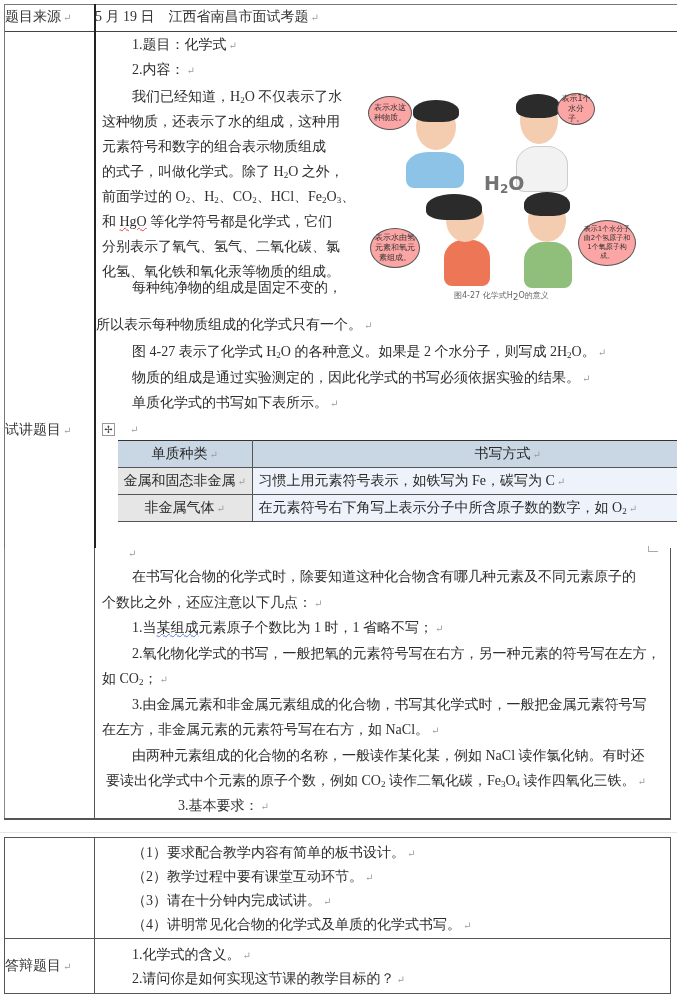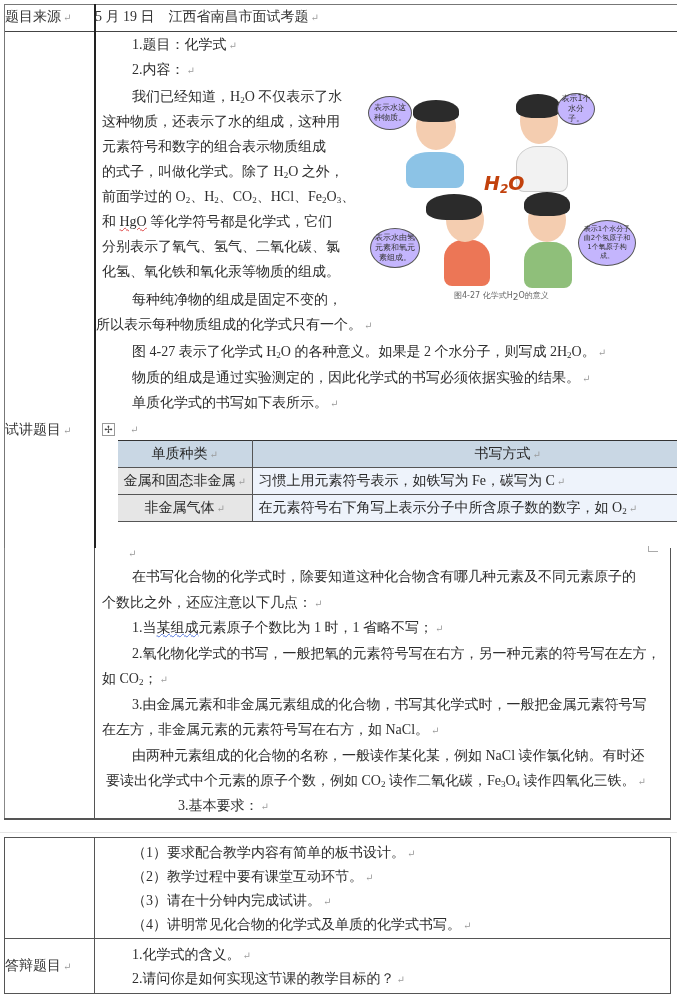--- a/index.html
+++ b/index.html
@@ -18,25 +18,25 @@
   .itbl { position: absolute; left: 118px; top: 440px; width: 645px; border-collapse: collapse; }
   .itbl td { font-size: 14px; height: 27px; padding: 0 6px; white-space: nowrap; border-top: 1px solid #555; }
   .itbl tr:last-child td { border-bottom: 1px solid #555; }
   .itbl td:first-child { width: 134px; text-align: center; background: #e6e6e6; border-right: 1px solid #555; }
   .itbl tr.head td { background: #c9d7e4; text-align: center; border-top: 1.5px solid #333; }
   .itbl tr.head td:first-child { background: #c9d7e4; }
   .itbl td.val { background: #eef3fb; }
 
   
   .illus { position: absolute; left: 364px; top: 90px; width: 222px; height: 215px; }
-  .bubble { position: absolute; background: #c4b5fd; border: 1.5px solid #555; border-radius: 50%; font-size: 8px; line-height: 10px; color: #333; display: flex; align-items: center; justify-content: center; text-align: center; padding: 3px; font-family: "DejaVu Sans", sans-serif; }
+  .bubble { position: absolute; background: #fca5a5; border: 1.5px solid #555; border-radius: 50%; font-size: 8px; line-height: 10px; color: #333; display: flex; align-items: center; justify-content: center; text-align: center; padding: 3px; font-family: "DejaVu Sans", sans-serif; }
   .kid-head { position: absolute; border-radius: 50%; background: #f4cdb0; }
   .kid-hair { position: absolute; background: #2b2b2b; border-radius: 50% 50% 35% 35%; }
   .kid-body { position: absolute; border-radius: 40% 40% 8px 8px; }
-  .h2o { position: absolute; left: 120px; top: 82px; font-family: "DejaVu Sans", sans-serif; font-weight: bold; font-size: 19px; color: #c2410c; font-style: italic; }
+  .h2o { position: absolute; left: 120px; top: 82px; font-family: "DejaVu Sans", sans-serif; font-weight: bold; font-size: 19px; color: #737373; }
   .h2o sub { font-size: 12px; vertical-align: -3px; }
   .caption { position: absolute; left: 90px; top: 200px; font-size: 8px; color: #666; font-family: "DejaVu Sans", sans-serif; }
   .move-handle { position: absolute; left: 102px; top: 423px; width: 13px; height: 13px; border: 1px solid #999; font-size: 10px; line-height: 11px; text-align: center; color: #444; background: #fff; font-family: "DejaVu Sans", sans-serif; }
 </style>
 </head>
 <body>
 
 <div class="line" style="left:4px;top:4px;width:673px;height:1px;background:#777;"></div>
 <div class="line" style="left:4px;top:31px;width:673px;height:1px;"></div>
 <div class="line" style="left:4px;top:4px;width:1px;height:544px;background:#777;"></div>
@@ -76,21 +76,21 @@
 
 <div class="p" style="left:132px;top:84px;">我们已经知道，H<sub>2</sub>O 不仅表示了水</div>
 <div class="p" style="left:102px;top:109px;">这种物质，还表示了水的组成，这种用</div>
 <div class="p" style="left:102px;top:134px;">元素符号和数字的组合表示物质组成</div>
 <div class="p" style="left:102px;top:159px;">的式子，叫做化学式。除了 H<sub>2</sub>O 之外，</div>
 <div class="p" style="left:102px;top:184px;">前面学过的 O<sub>2</sub>、H<sub>2</sub>、CO<sub>2</sub>、HCl、Fe<sub>2</sub>O<sub>3</sub>、</div>
 <div class="p" style="left:102px;top:209px;">和 <span class="squiggle-red">HgO</span> 等化学符号都是化学式，它们</div>
 <div class="p" style="left:102px;top:234px;">分别表示了氧气、氢气、二氧化碳、氯</div>
 <div class="p" style="left:102px;top:259px;">化氢、氧化铁和氧化汞等物质的组成。</div>
 
-<div class="p" style="left:132px;top:287px;">每种纯净物的组成是固定不变的，</div>
+<div class="p" style="left:132px;top:275px;">每种纯净物的组成是固定不变的，</div>
 <div class="p" style="left:96px;top:312px;">
   <span>所以表示每种物质组成的化学式只有一个。</span><span class="mark">↵</span>
 </div>
 
 <div class="p" style="left:132px;top:339px;">图 4-27 表示了化学式 H<sub>2</sub>O 的各种意义。如果是 2 个水分子，则写成 2H<sub>2</sub>O。<span class="mark">↵</span></div>
 <div class="p" style="left:132px;top:365px;">
   <span>物质的组成是通过实验测定的，因此化学式的书写必须依据实验的结果。</span><span class="mark">↵</span>
 </div>
 <div class="p" style="left:132px;top:390px;">
   <span>单质化学式的书写如下表所示。</span><span class="mark">↵</span>

